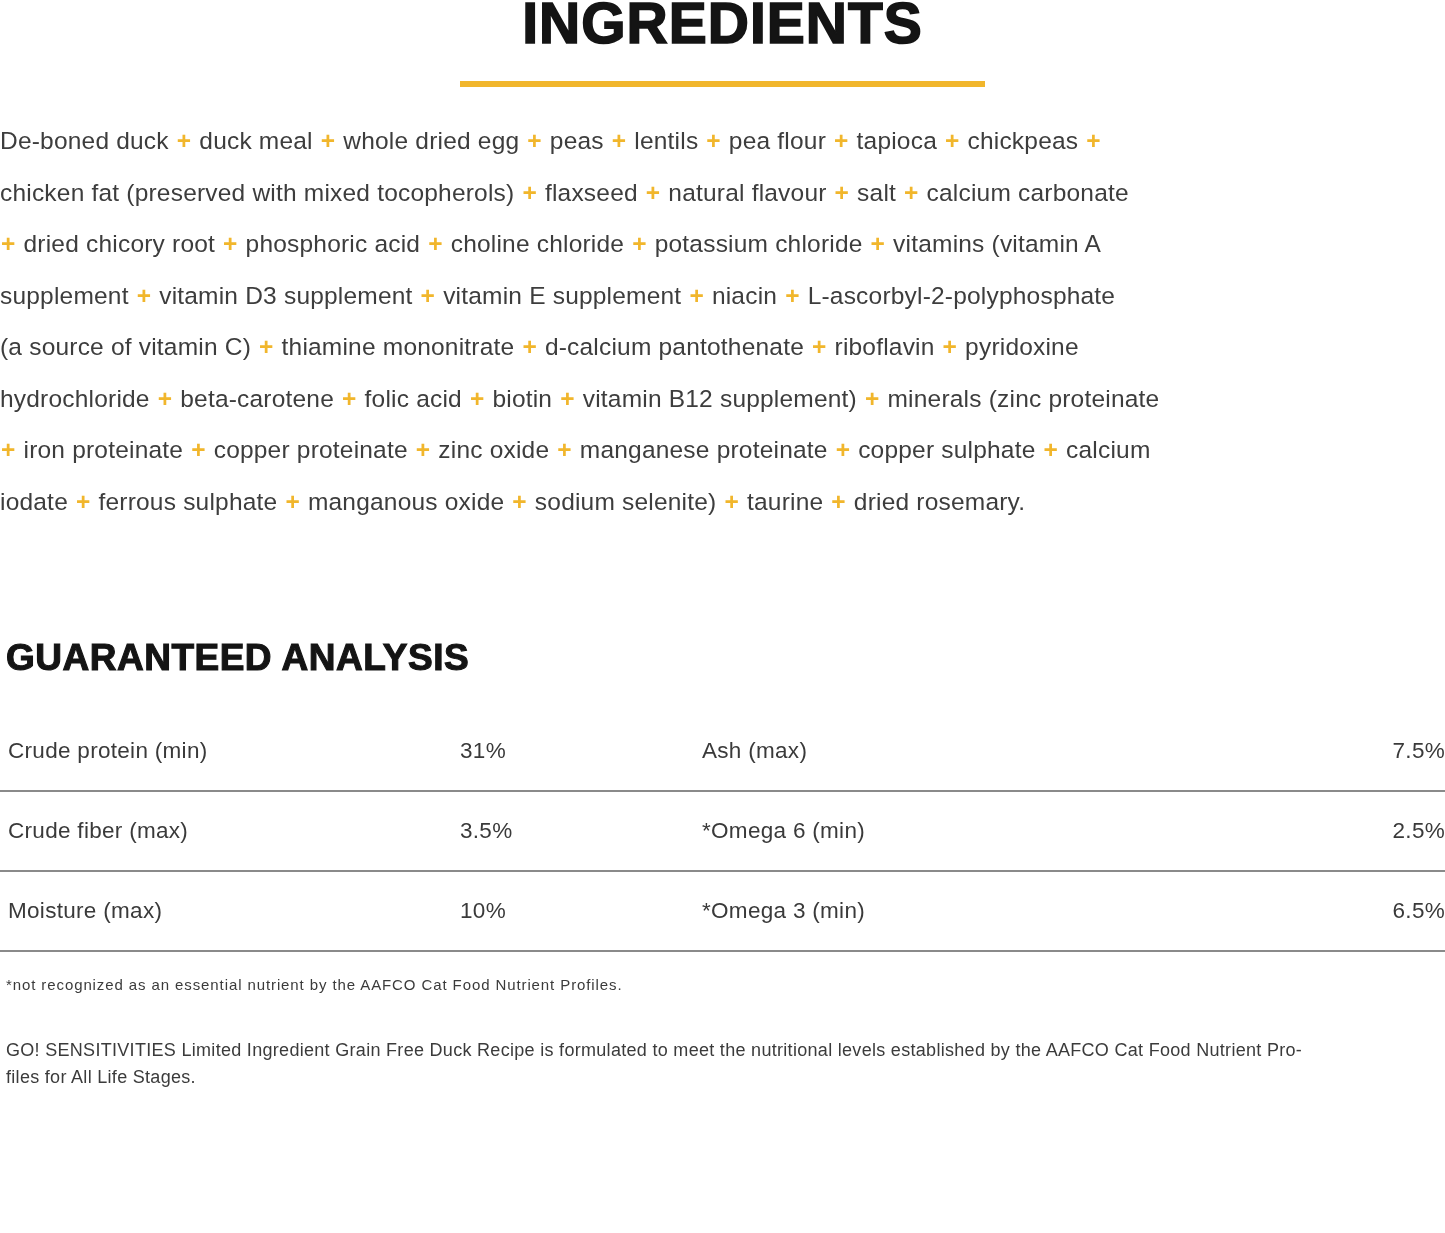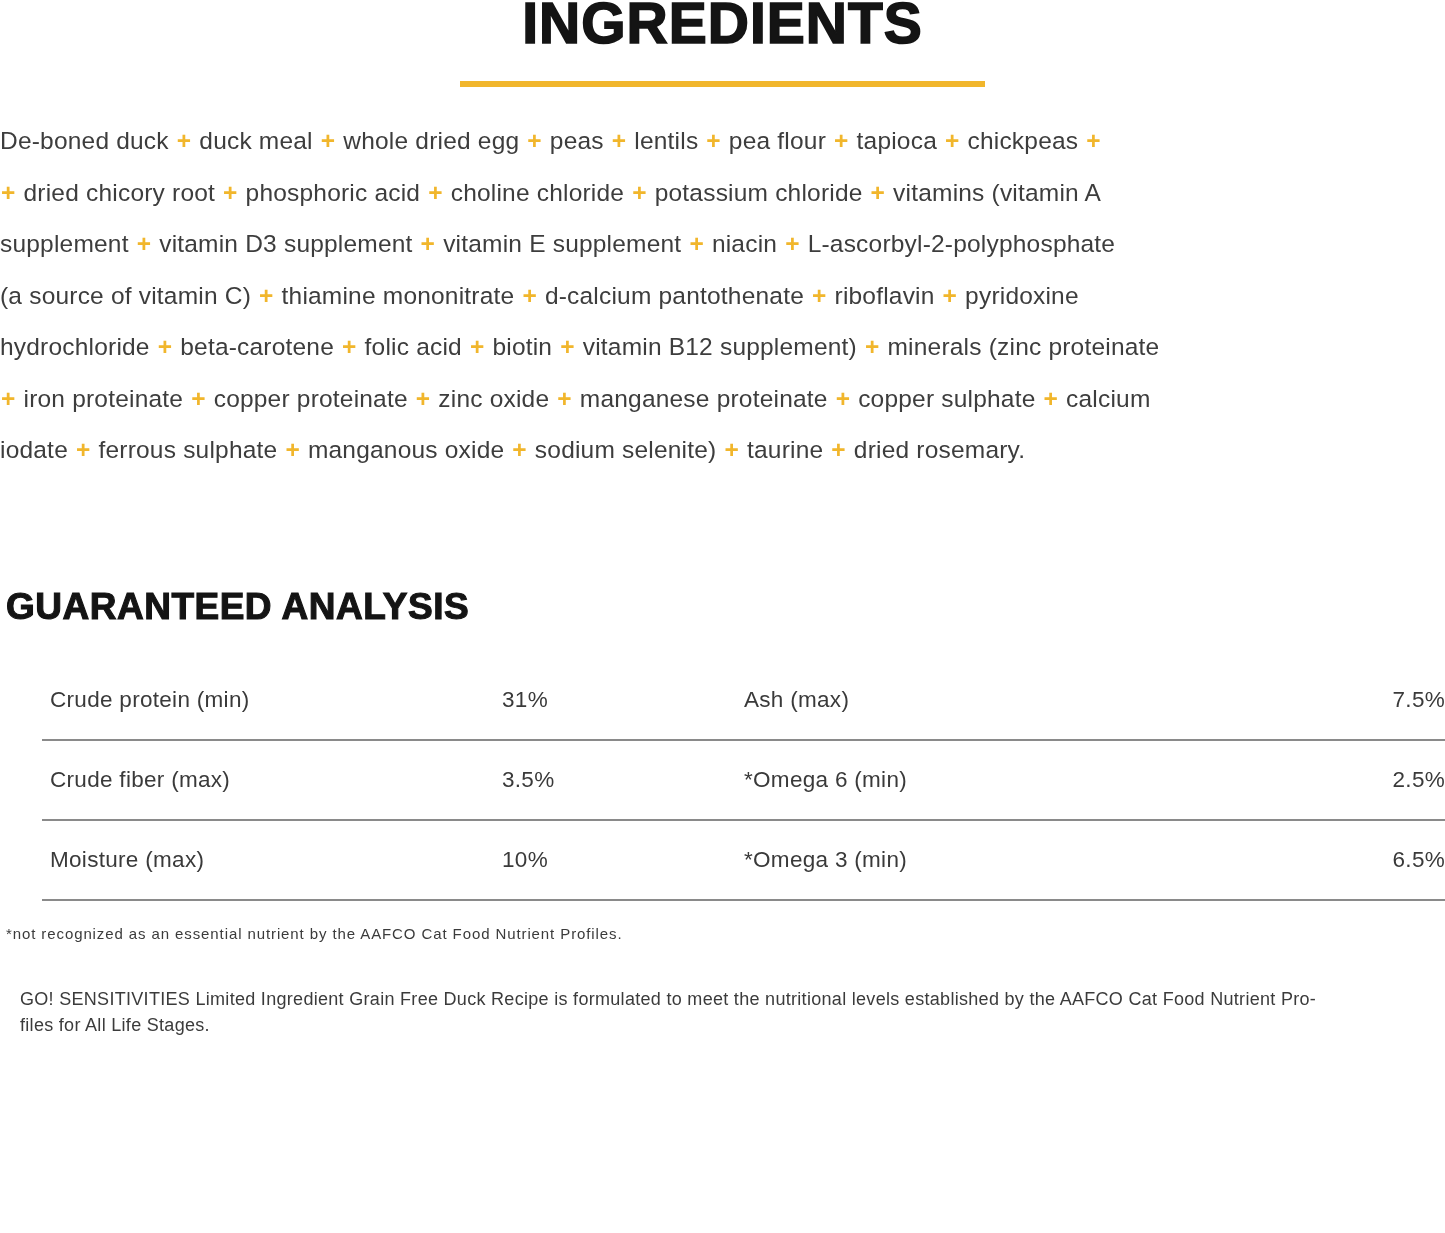--- a/index.html
+++ b/index.html
@@ -51,58 +51,59 @@
   .ga-heading {
     margin: 112px 0 0 6px;
     font-size: 37px;
     line-height: 37px;
     font-weight: 700;
     letter-spacing: 0.5px;
     color: var(--heading);
     -webkit-text-stroke: 1.1px var(--heading);
   }
 
-  .ga-table { margin-top: 36px; font-size: 22.5px; letter-spacing: 0.3px; color: #3A3A3A; padding-left: 42px; }
+  .ga-table { margin-top: 36px; font-size: 22.5px; letter-spacing: 0.3px; color: #3A3A3A; }
   .ga-row {
     display: flex;
     align-items: center;
     height: 80px;
     border-bottom: 2px solid var(--divider);
   }
   .ga-label-left  { flex: 0 0 460px; padding-left: 8px; }
   .ga-value-left  { flex: 0 0 180px; text-align: left; }
   .ga-label-right { flex: 0 0 465px; padding-left: 62px; }
   .ga-value-right { flex: 1 1 auto; text-align: right; }
 
   .footnote {
     margin: 24px 0 0 6px;
     font-size: 15px;
     letter-spacing: 0.9px;
     color: #3B3B3B;
   }
 
   .statement {
-    margin: 44px 0 0 20px;
+    margin: 44px 0 0 6px;
     font-size: 18px;
     line-height: 26.5px;
     letter-spacing: 0.3px;
     color: #3B3B3B;
   }
 </style>
 </head>
 <body>
 
 <div class="page">
 
   <div class="title">INGREDIENTS</div>
 
   <div class="title-underline"></div>
 
   <div class="ingredients" id="ingredients-list">
       <div class="line">De-boned duck <span class="plus">+</span> duck meal <span class="plus">+</span> whole dried egg <span class="plus">+</span> peas <span class="plus">+</span> lentils <span class="plus">+</span> pea flour <span class="plus">+</span> tapioca <span class="plus">+</span> chickpeas <span class="plus">+</span></div>
+      <div class="line">chicken fat (preserved with mixed tocopherols) <span class="plus">+</span> flaxseed <span class="plus">+</span> natural flavour <span class="plus">+</span> salt <span class="plus">+</span> calcium carbonate</div>
       <div class="line"><span class="plus">+</span> dried chicory root <span class="plus">+</span> phosphoric acid <span class="plus">+</span> choline chloride <span class="plus">+</span> potassium chloride <span class="plus">+</span> vitamins (vitamin A</div>
       <div class="line">supplement <span class="plus">+</span> vitamin D3 supplement <span class="plus">+</span> vitamin E supplement <span class="plus">+</span> niacin <span class="plus">+</span> L-ascorbyl-2-polyphosphate</div>
       <div class="line">(a source of vitamin C) <span class="plus">+</span> thiamine mononitrate <span class="plus">+</span> d-calcium pantothenate <span class="plus">+</span> riboflavin <span class="plus">+</span> pyridoxine</div>
       <div class="line">hydrochloride <span class="plus">+</span> beta-carotene <span class="plus">+</span> folic acid <span class="plus">+</span> biotin <span class="plus">+</span> vitamin B12 supplement) <span class="plus">+</span> minerals (zinc proteinate</div>
       <div class="line"><span class="plus">+</span> iron proteinate <span class="plus">+</span> copper proteinate <span class="plus">+</span> zinc oxide <span class="plus">+</span> manganese proteinate <span class="plus">+</span> copper sulphate <span class="plus">+</span> calcium</div>
       <div class="line">iodate <span class="plus">+</span> ferrous sulphate <span class="plus">+</span> manganous oxide <span class="plus">+</span> sodium selenite) <span class="plus">+</span> taurine <span class="plus">+</span> dried rosemary.</div>
     </div>
 
   <div class="ga-heading">GUARANTEED ANALYSIS</div>
 

